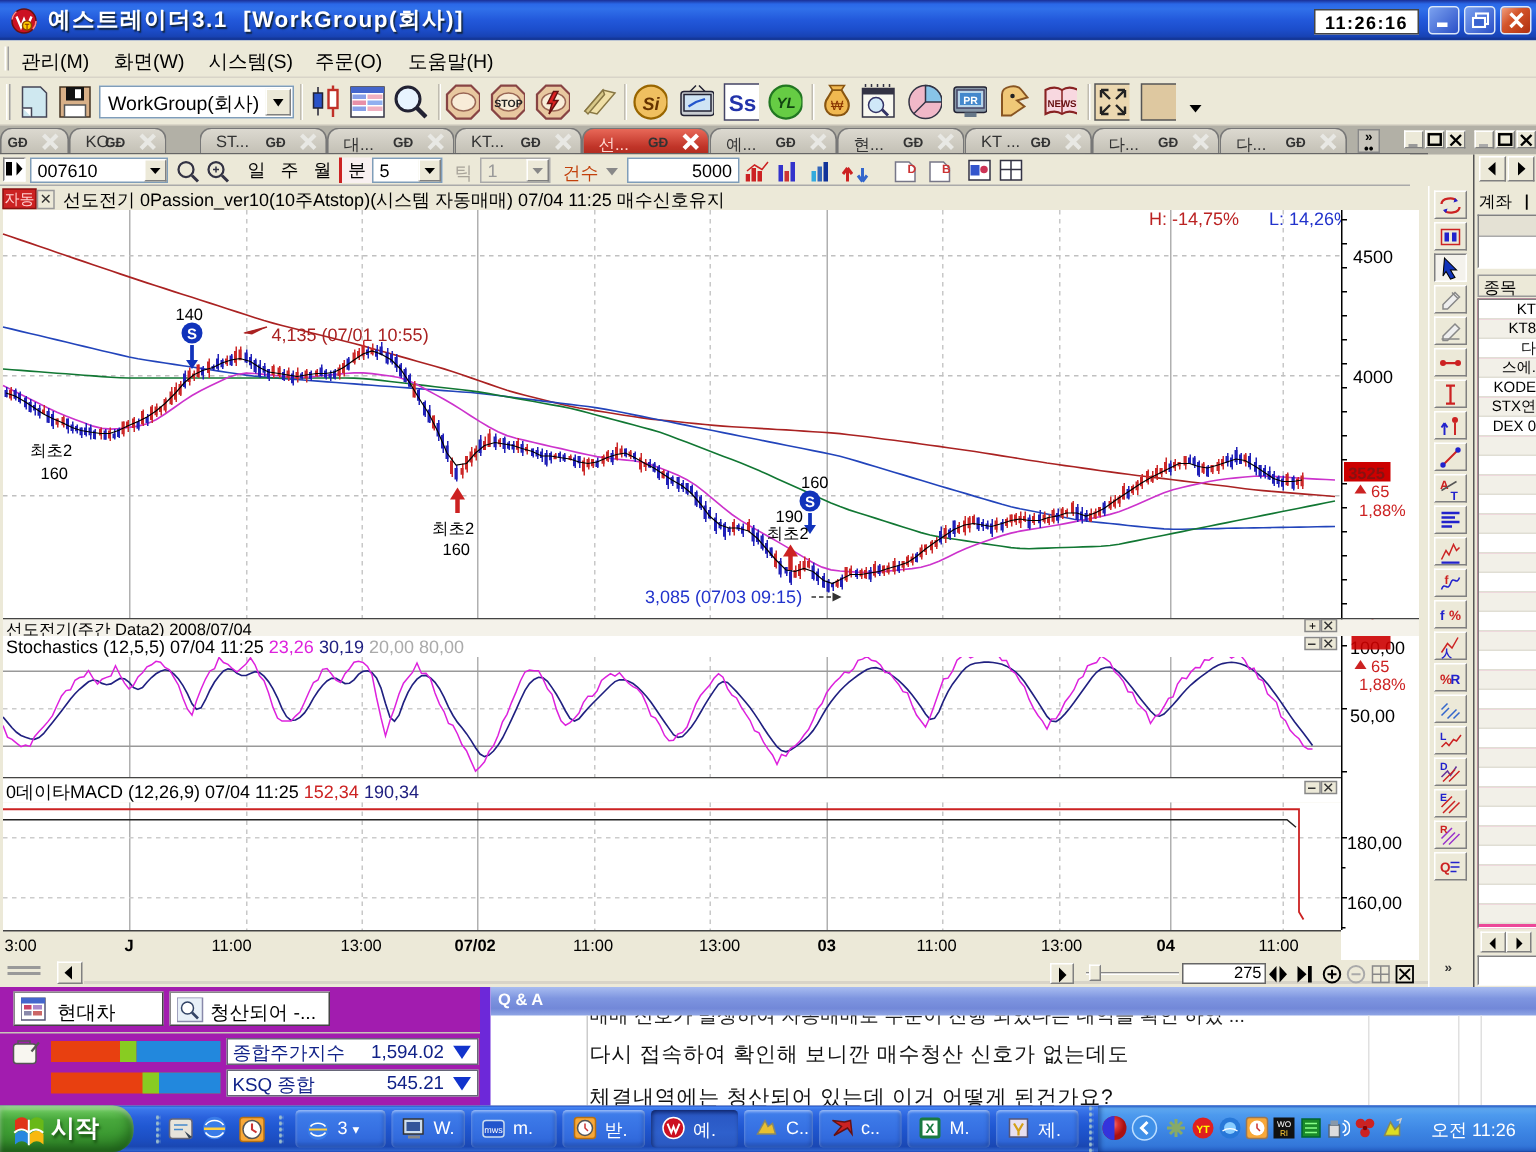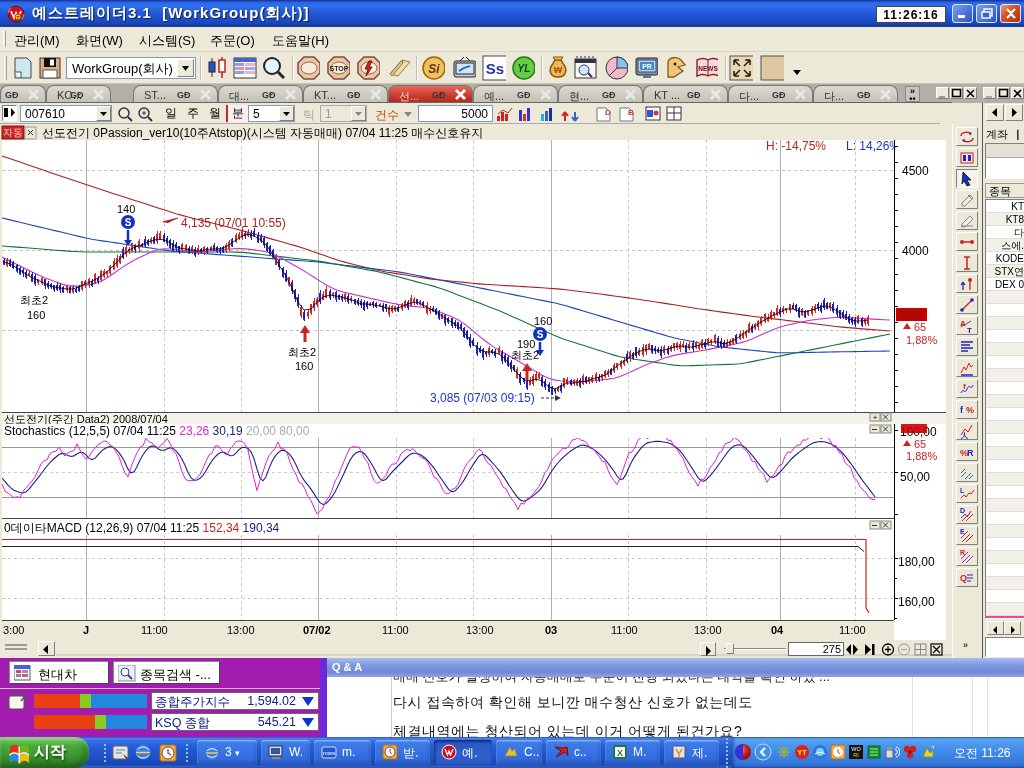--- a/index.html
+++ b/index.html
@@ -787,21 +787,21 @@
         <rect x="8" y="9" width="6" height="3" fill="#c66"></rect>
       </svg>
       <span class="abs" style="left:28px;top:4px;font-size:13px">현대차</span>
     </div>
 <div class="abs btn3d" style="left:113px;top:3px;width:107px;height:23px;background:#fff;border-color:#888 #444 #444 #888">
       <svg class="abs" style="left:4px;top:3px" width="18" height="17">
         <rect x="0" y="0" width="17" height="16" fill="#e8f0f8" stroke="#88a"></rect>
         <circle cx="7" cy="7" r="4" fill="#fff" stroke="#346"></circle>
         <path d="M10 10l4 4" stroke="#346" stroke-width="1.8"></path>
       </svg>
-      <span class="abs" style="left:26px;top:4px;font-size:13px">종목검색 -...</span>
+      <span class="abs" style="left:26px;top:4px;font-size:13px">청산되어 -...</span>
     </div>
 <div class="abs" style="left:0;top:30px;width:320px;height:1px;background:#c8c4b8"></div>
 <svg class="abs" style="left:8px;top:35px" width="20" height="18">
       <rect x="1" y="3" width="15" height="13" rx="2" fill="#f8f6f0" stroke="#555"></rect>
       <path d="M4 3V1h8v2" fill="none" stroke="#555"></path>
       <path d="M13 8l5-6" stroke="#555" stroke-width="1.5"></path>
     </svg>
 <div class="abs" style="left:34px;top:36px;width:113px;height:14px;background:#e84010"></div>
 <div class="abs" style="left:80px;top:36px;width:11px;height:14px;background:#88cc22"></div>
 <div class="abs" style="left:91px;top:36px;width:56px;height:14px;background:#2288dd"></div>

